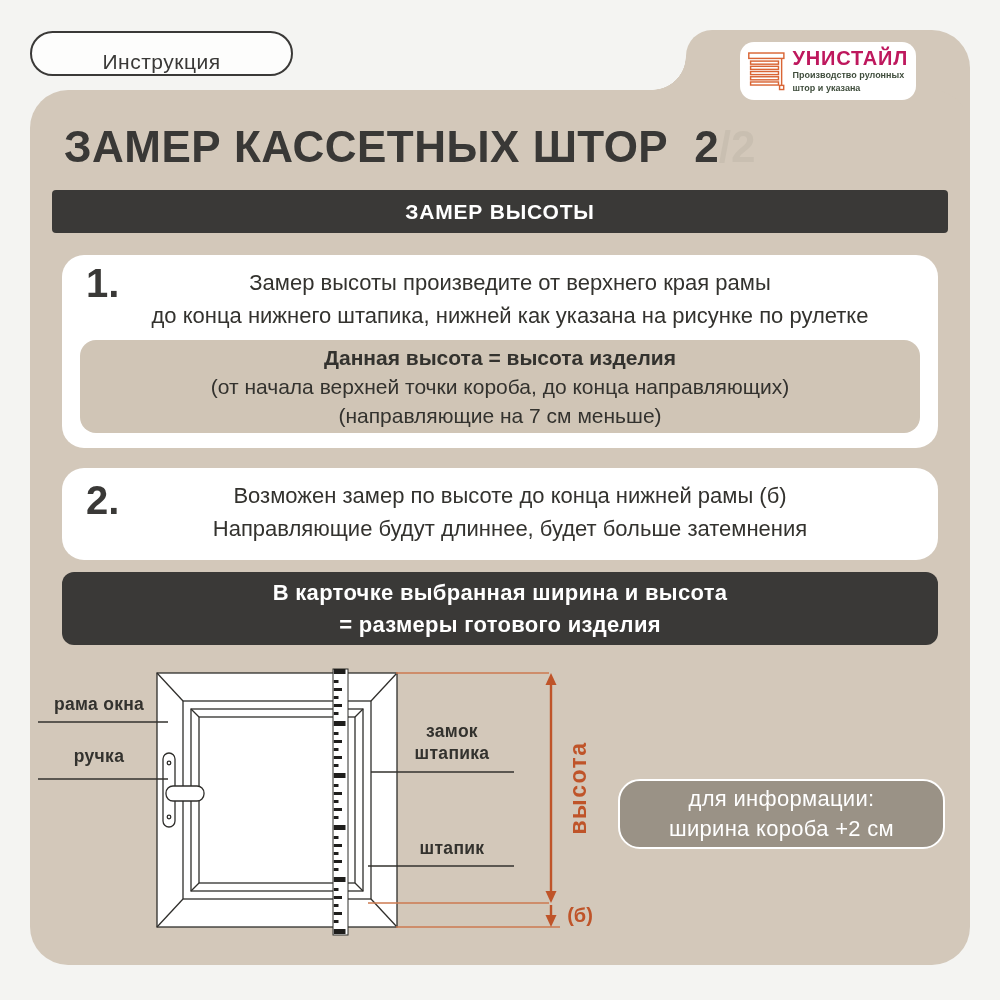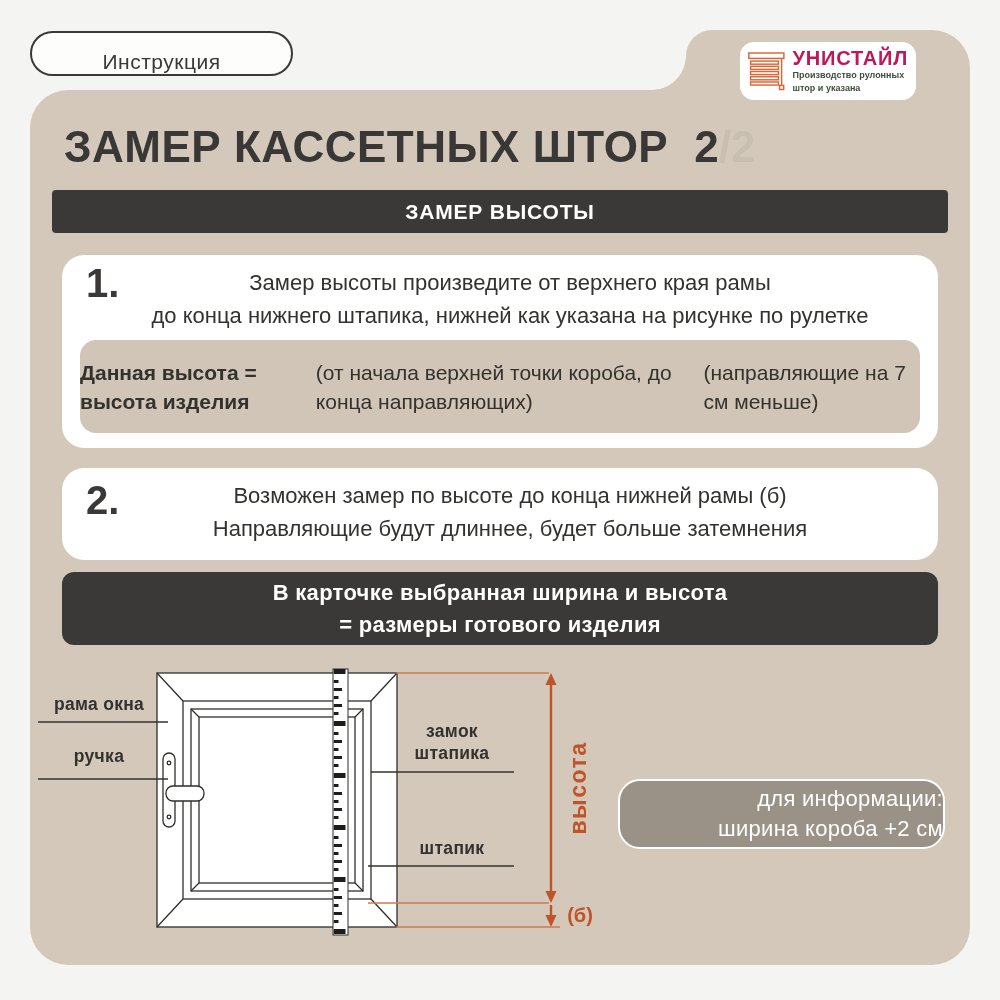--- a/index.html
+++ b/index.html
@@ -47,34 +47,34 @@
 
   
   .step-card { position:absolute; left:62px; width:876px; background:#ffffff; border-radius:22px; }
   .step1 { top:255px; height:193px; }
   .step2 { top:468px; height:92px; }
   .step-num { position:absolute; left:24px; top:6px; font-size:40px; font-weight:700; color:#3a3937; }
   .step2 .step-num { top:10px; }
   .step-text { position:absolute; left:40px; right:20px; top:11px; text-align:center;
     font-size:22px; color:#33322e; line-height:33px; }
   .step-note { position:absolute; left:18px; top:85px; width:840px; height:93px;
-    background:#d0c5b6; border-radius:16px; display:flex; 
+    background:#d0c5b6; border-radius:16px; display:flex; flex-direction:column;
     align-items:center; justify-content:center; font-size:21px; color:#33322e; line-height:29px; }
   .step-note .bold { font-weight:700; }
 
   
   .diagram-svg { position:absolute; left:30px; top:648px; width:940px; height:315px; }
   svg text { font-family:"Liberation Sans", sans-serif; }
   .dia-label { font-size:17.5px; font-weight:700; fill:#33322e; letter-spacing:0.3px; }
   .dia-orange-label { font-weight:700; fill:#bf5429; }
 
   
   .info-box { position:absolute; left:618px; top:779px; width:327px; height:70px;
     background:#9a9286; border:2px solid #ffffff; border-radius:22px;
-    display:flex; flex-direction:column; align-items:flex-end; justify-content:center;
+    display:flex; flex-direction:column; align-items:center; justify-content:center;
     color:#ffffff; font-size:22px; line-height:30px; letter-spacing:0.3px; }
 </style>
 </head>
 <body>
 
 <div class="page">
 
   <div class="card-tab"></div>
   <div class="card-fillet"></div>
   <div class="card-main"></div>

